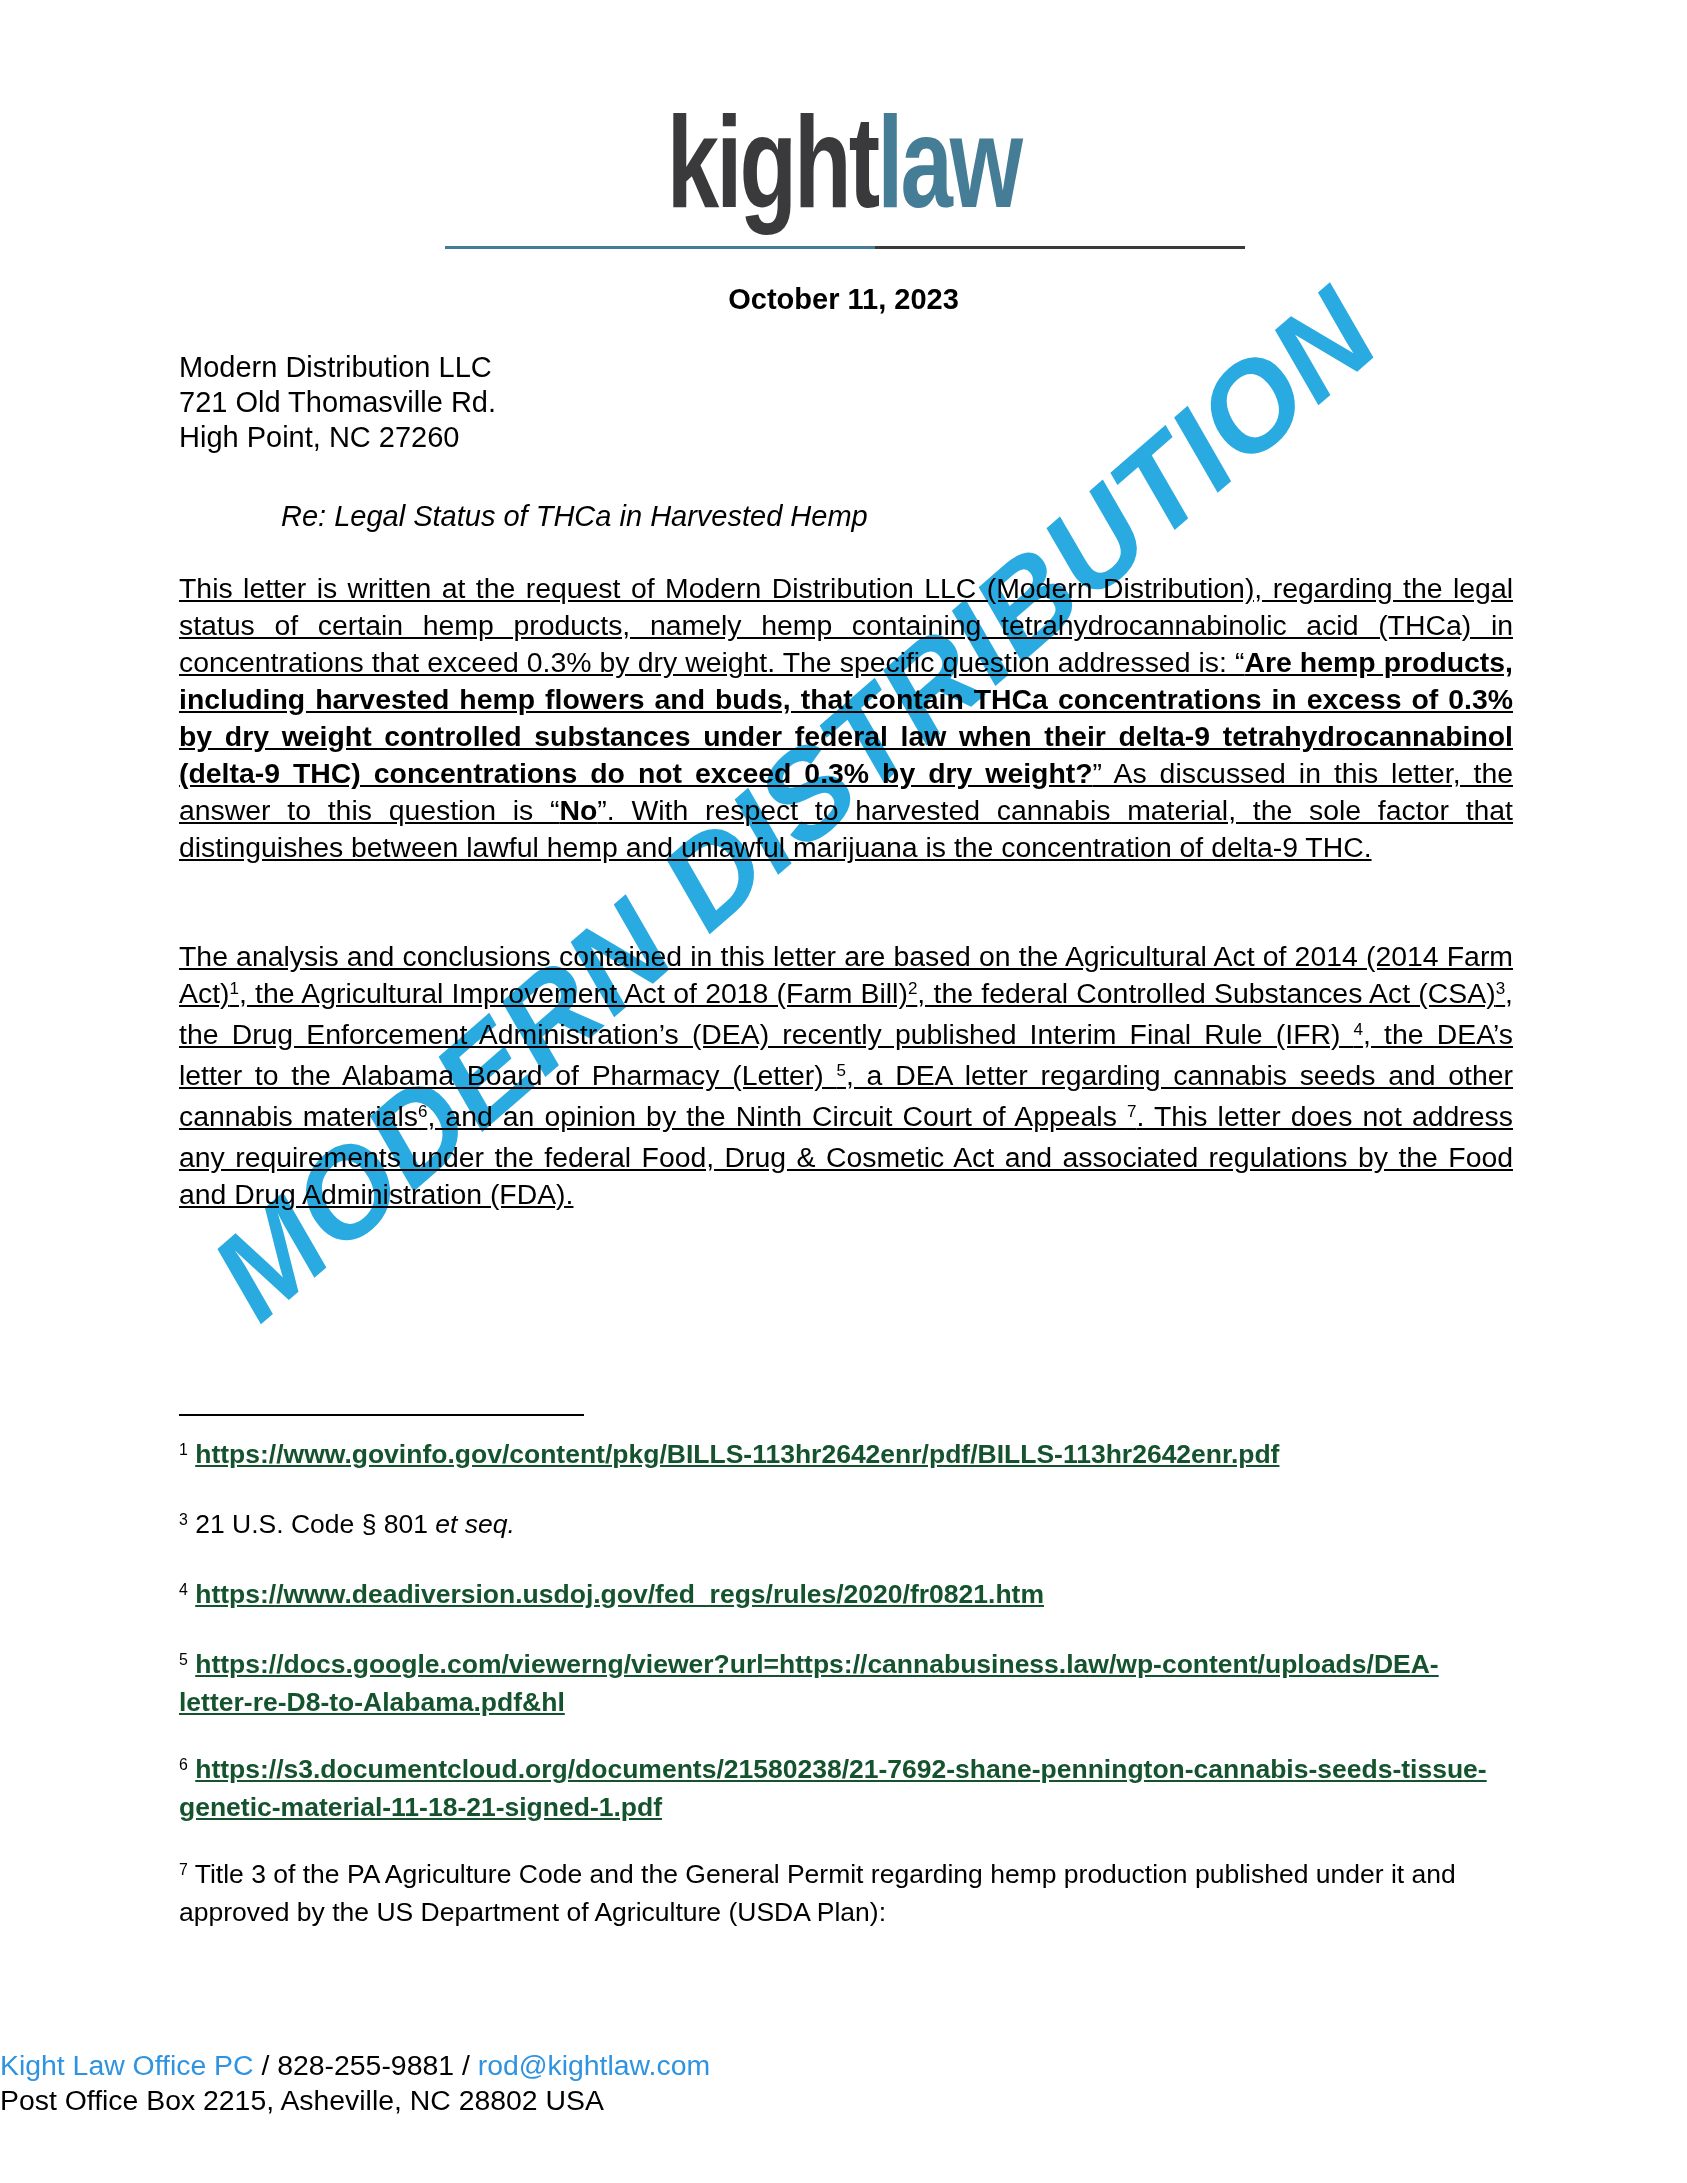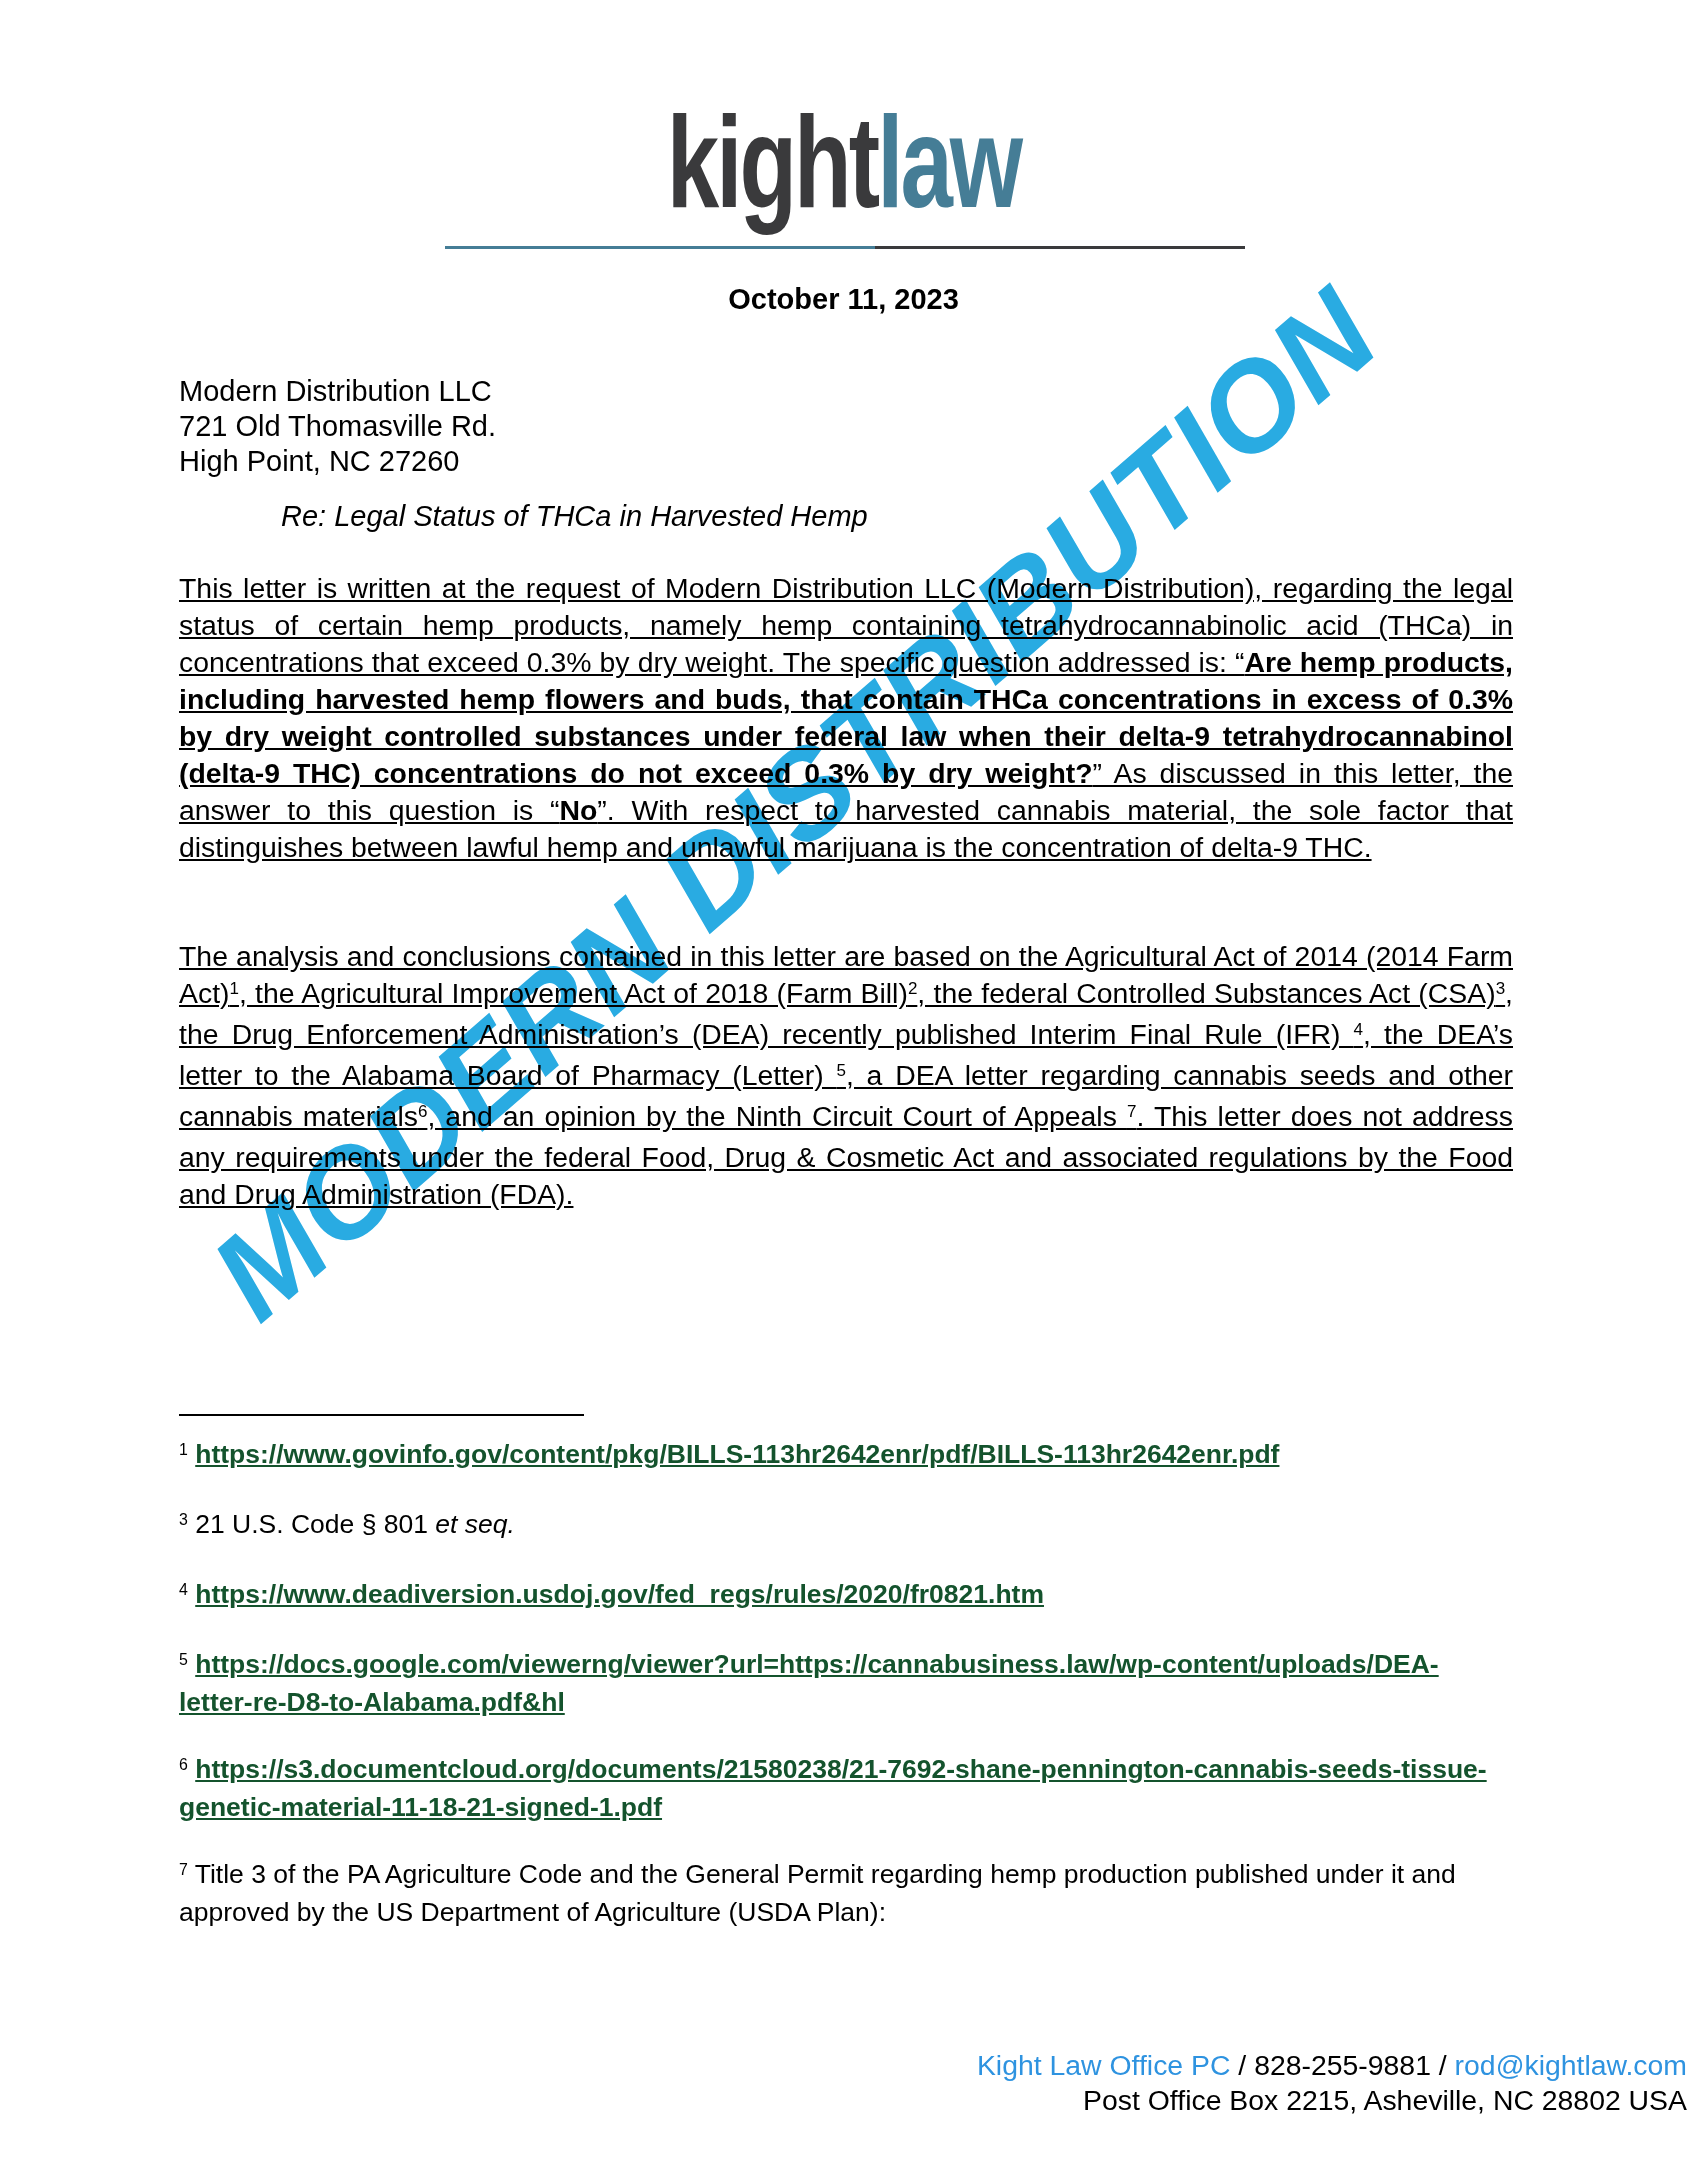--- a/index.html
+++ b/index.html
@@ -21,36 +21,36 @@
     position:absolute;top:98px;left:0;width:100%;text-align:center;
     font-size:129px;font-weight:700;letter-spacing:-4px;line-height:1;
     transform:scaleX(0.73);
   }
   .logo .k{color:var(--logo_dark,#3a3a3c);}
   .logo .l{color:var(--logo_teal,#457d96);}
   .rule{position:absolute;top:246px;left:445px;width:801px;height:3.3px;display:flex;}
   .rule .half1{width:430px;height:100%;background:var(--logo_teal,#457d96);}
   .rule .half2{width:370px;height:100%;background:var(--logo_dark,#3a3a3c);}
   .date{position:absolute;top:283px;left:0;width:100%;text-align:center;font-size:29px;font-weight:bold;}
-  .addr{position:absolute;top:374px;left:179px;font-size:29px;line-height:35px;}
+  .addr{position:absolute;top:350px;left:179px;font-size:29px;line-height:35px;}
   .subject{position:absolute;top:500px;left:281px;font-size:29px;font-style:italic;}
   .body-p{
     position:absolute;left:179px;width:1334px;
     font-size:28.4px;line-height:37px;text-align:justify;margin:0;text-decoration:underline;
   }
   .p1{top:570px;}
   .p2{top:938px;}
   .fnrule{position:absolute;top:1414px;left:179px;width:405px;border-top:2.6px solid #000;}
   .footnotes{position:absolute;top:1437px;left:179px;width:1334px;font-size:26.5px;line-height:35px;}
   .fn{margin:0 0 32px 0;}
   .sg-b{font-weight:bold;}
   .sg-i{font-style:italic;margin-top:40px;}
   .sg-sup{font-size:60%;position:relative;top:-0.5em;}
   .sg-link{color:#14532d;text-decoration:underline;cursor:pointer;font-weight:bold;}
-  .footer{position:absolute;top:2048px;left:0;width:100%;text-align:right;font-size:28.4px;line-height:35px;}
+  .footer{position:absolute;top:2048px;left:0;width:100%;text-align:left;font-size:28.4px;line-height:35px;}
   .footer .blue{color:var(--footer_blue,#2e93e0);}
 </style>
 </head>
 <body>
 
 <div class="page" style="--logo_dark: #3a3a3c; --logo_teal: #457d96; --watermark: #29abe2; --footer_blue: #2e93e0;">
 
   <div class="watermark">MODERN DISTRIBUTION</div>
 
   <div class="content">

